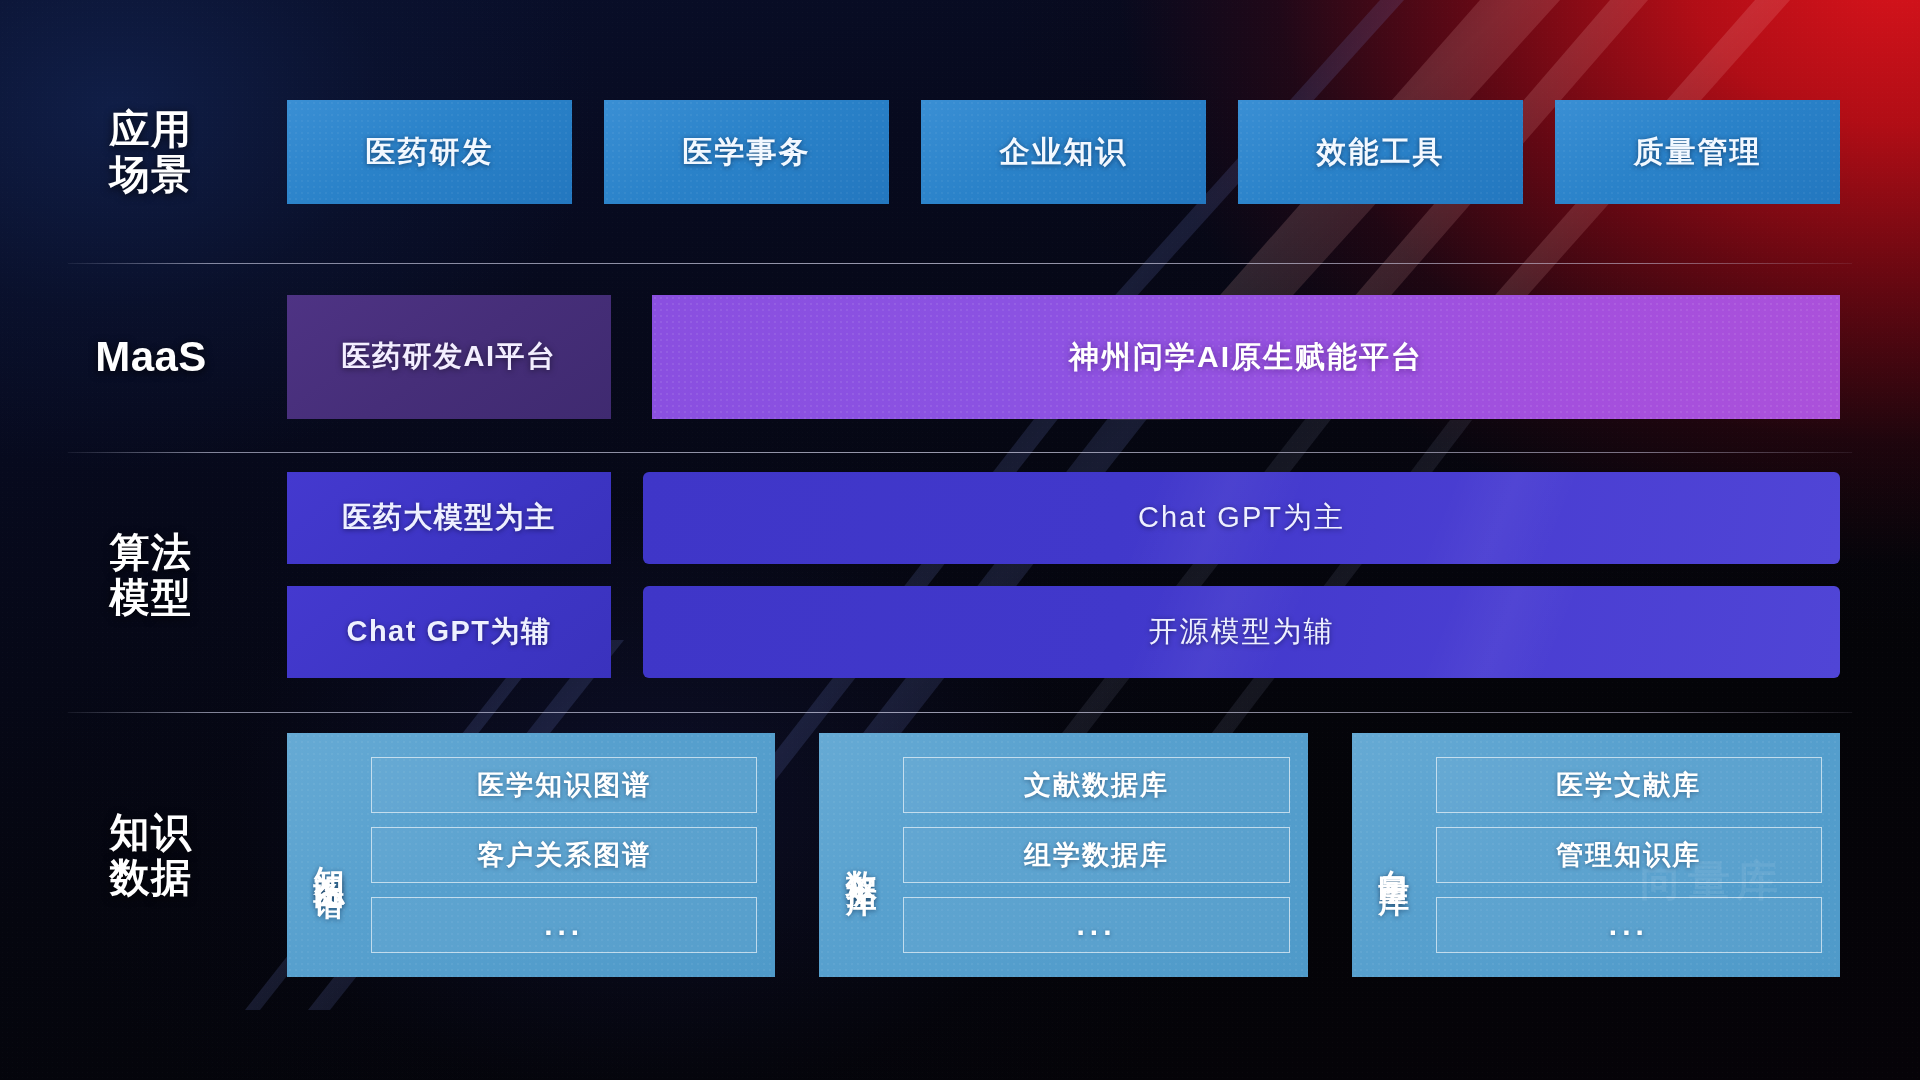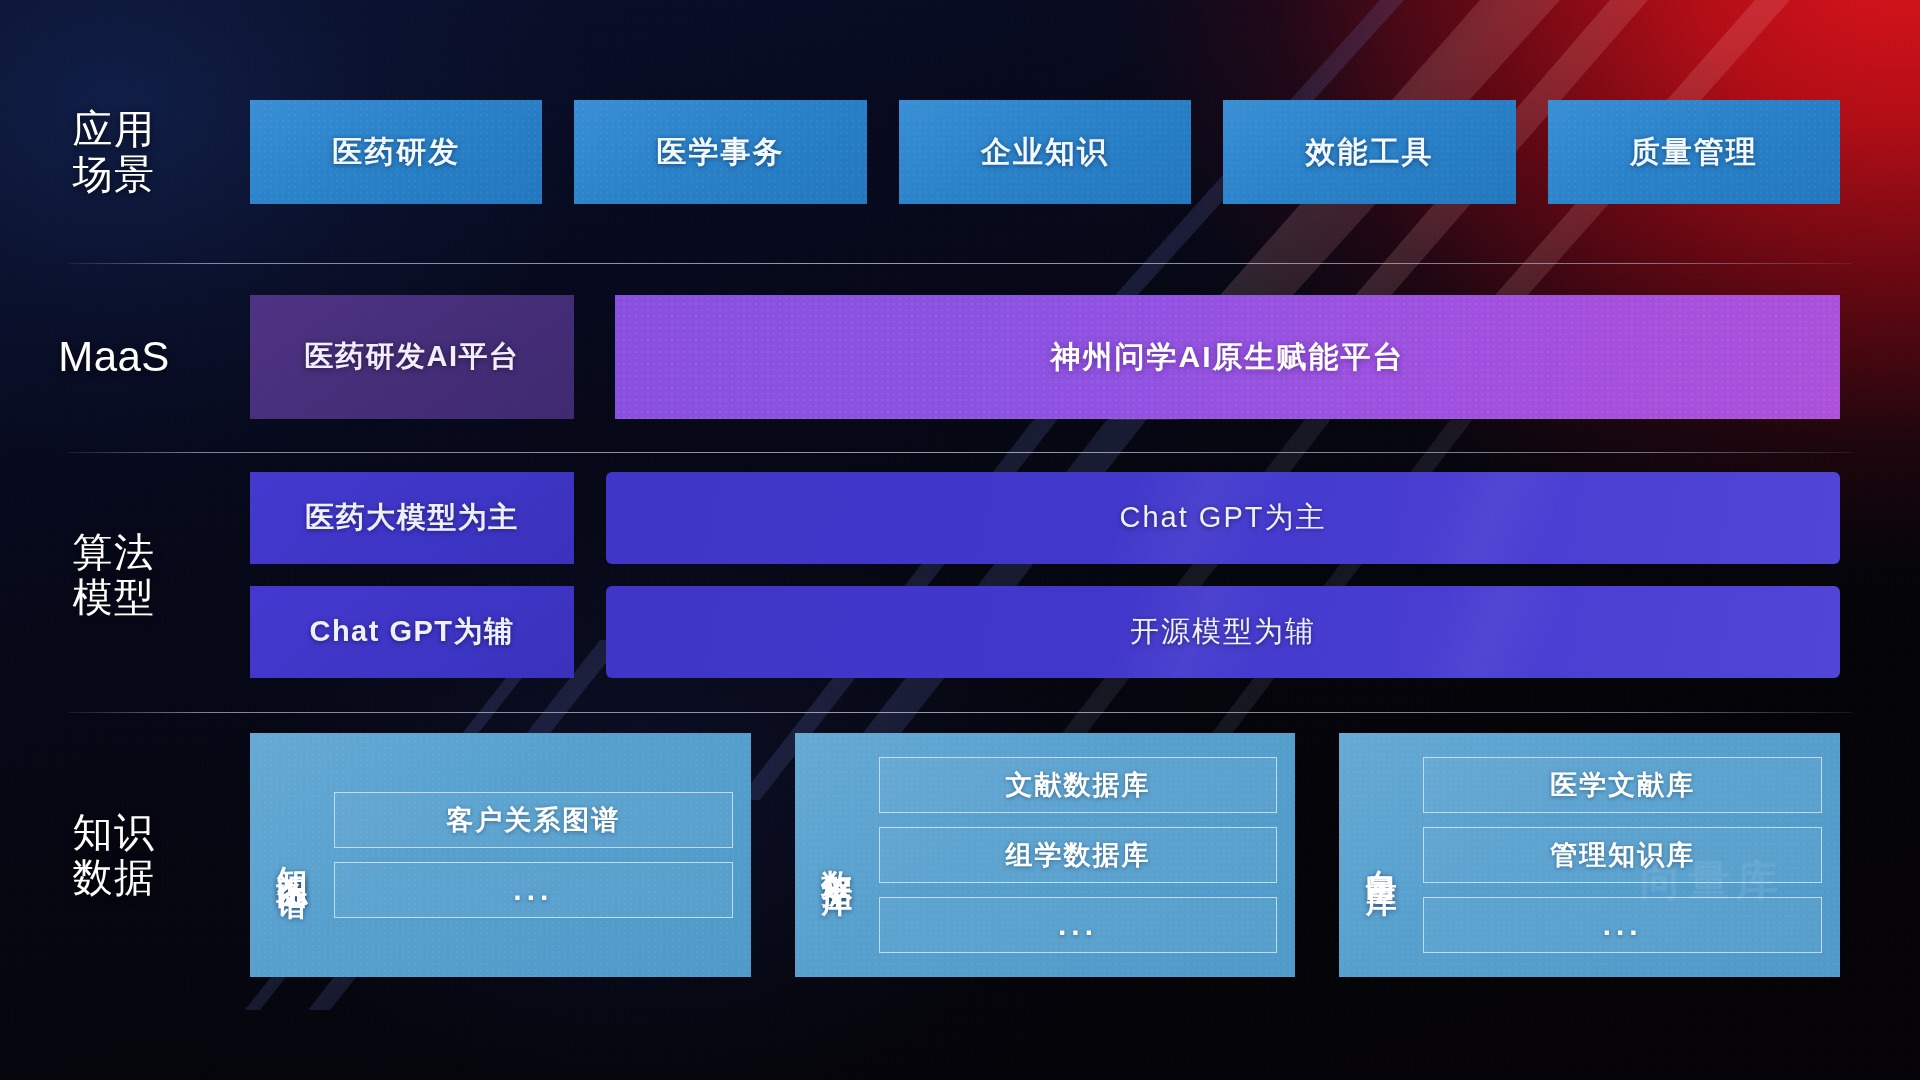--- a/index.html
+++ b/index.html
@@ -55,26 +55,27 @@
     width: 1920px;
     display: flex;
     align-items: center;
   }
 
   .row-label {
     width: 190px;
     flex: 0 0 190px;
     text-align: center;
     color: #ffffff;
-    font-weight: normal;
+    font-weight: bold;
     font-size: 40px;
     line-height: 1.12;
     letter-spacing: 1.5px;
     text-shadow: 0 2px 9px rgba(0,0,0,0.75);
     padding-left: 38px;
+    margin-left: 37px;
   }
   .row-label.latin { font-size: 42px; letter-spacing: 0.5px; }
 
   .row-content { flex: 1 1 auto; position: relative; }
 
   .divider {
     position: absolute;
     left: 68px;
     width: 1784px;
     height: 1px;
@@ -409,20 +410,23 @@
         <div>知识</div>
         <div>数据</div>
       </div>
       <div class="row-content">
         <div class="know">
 
           <div class="know-group">
             <div class="know-vlabel">知识图谱</div>
             <div class="know-items">
               <div class="know-item">
+                  <span>医学知识图谱</span>
+                </div>
+              <div class="know-item">
                   <span>客户关系图谱</span>
                 </div>
               <div class="know-item ellipsis">
                   <span>...</span>
                 </div>
             </div>
           </div>
 
           <div class="know-group">
             <div class="know-vlabel">数据库</div>

